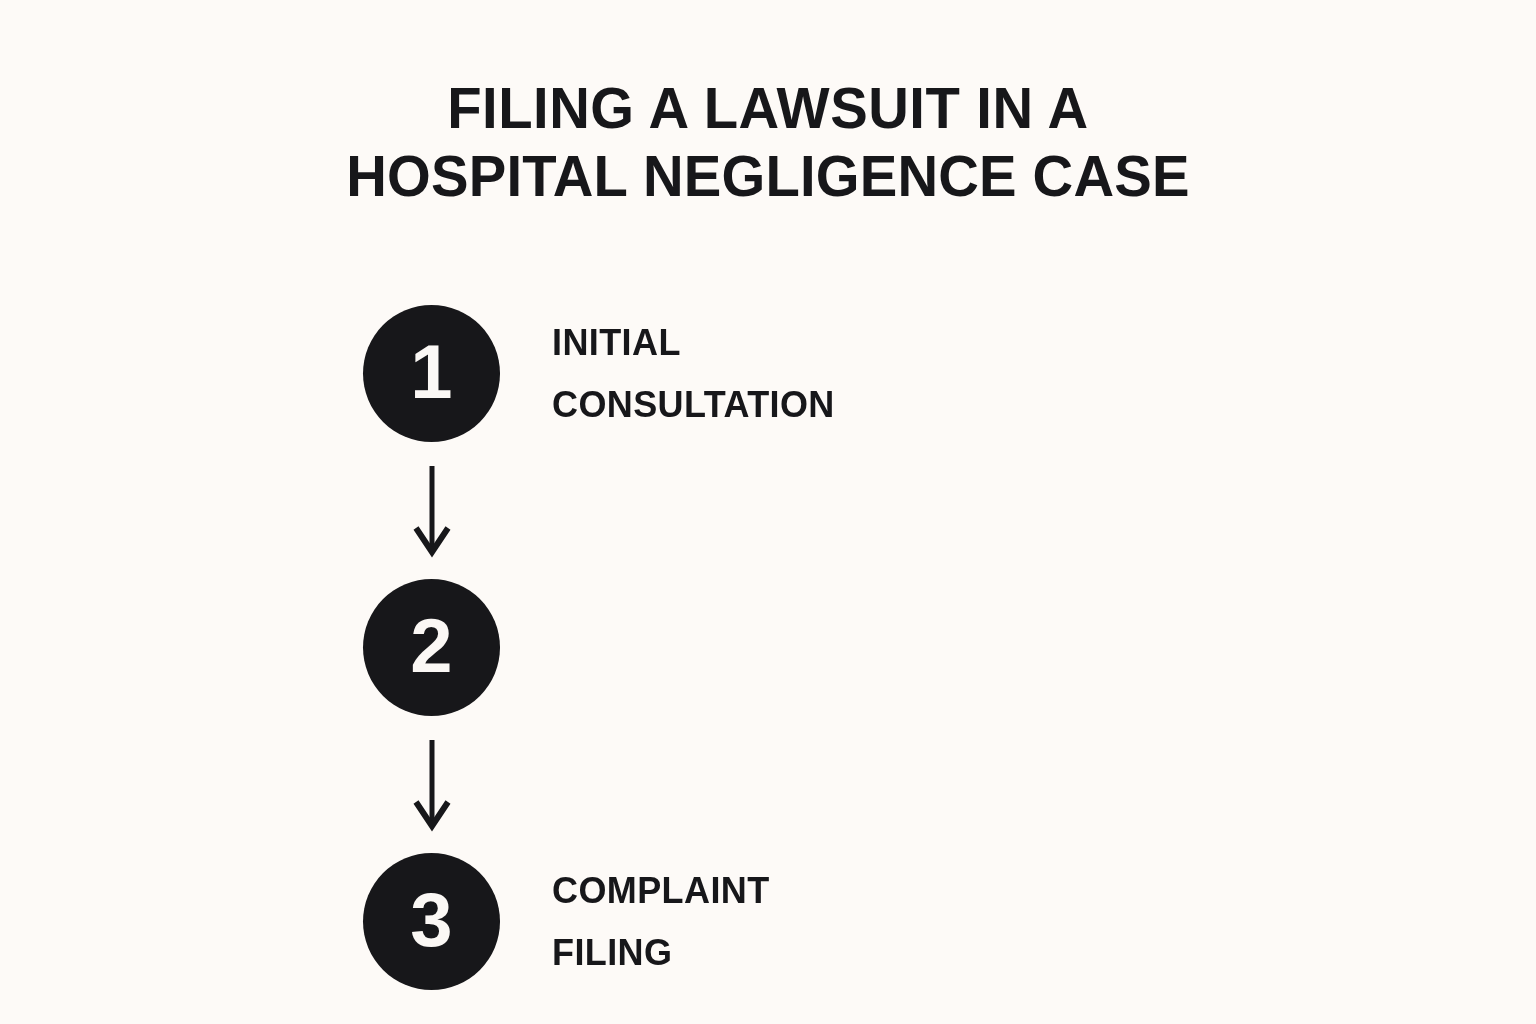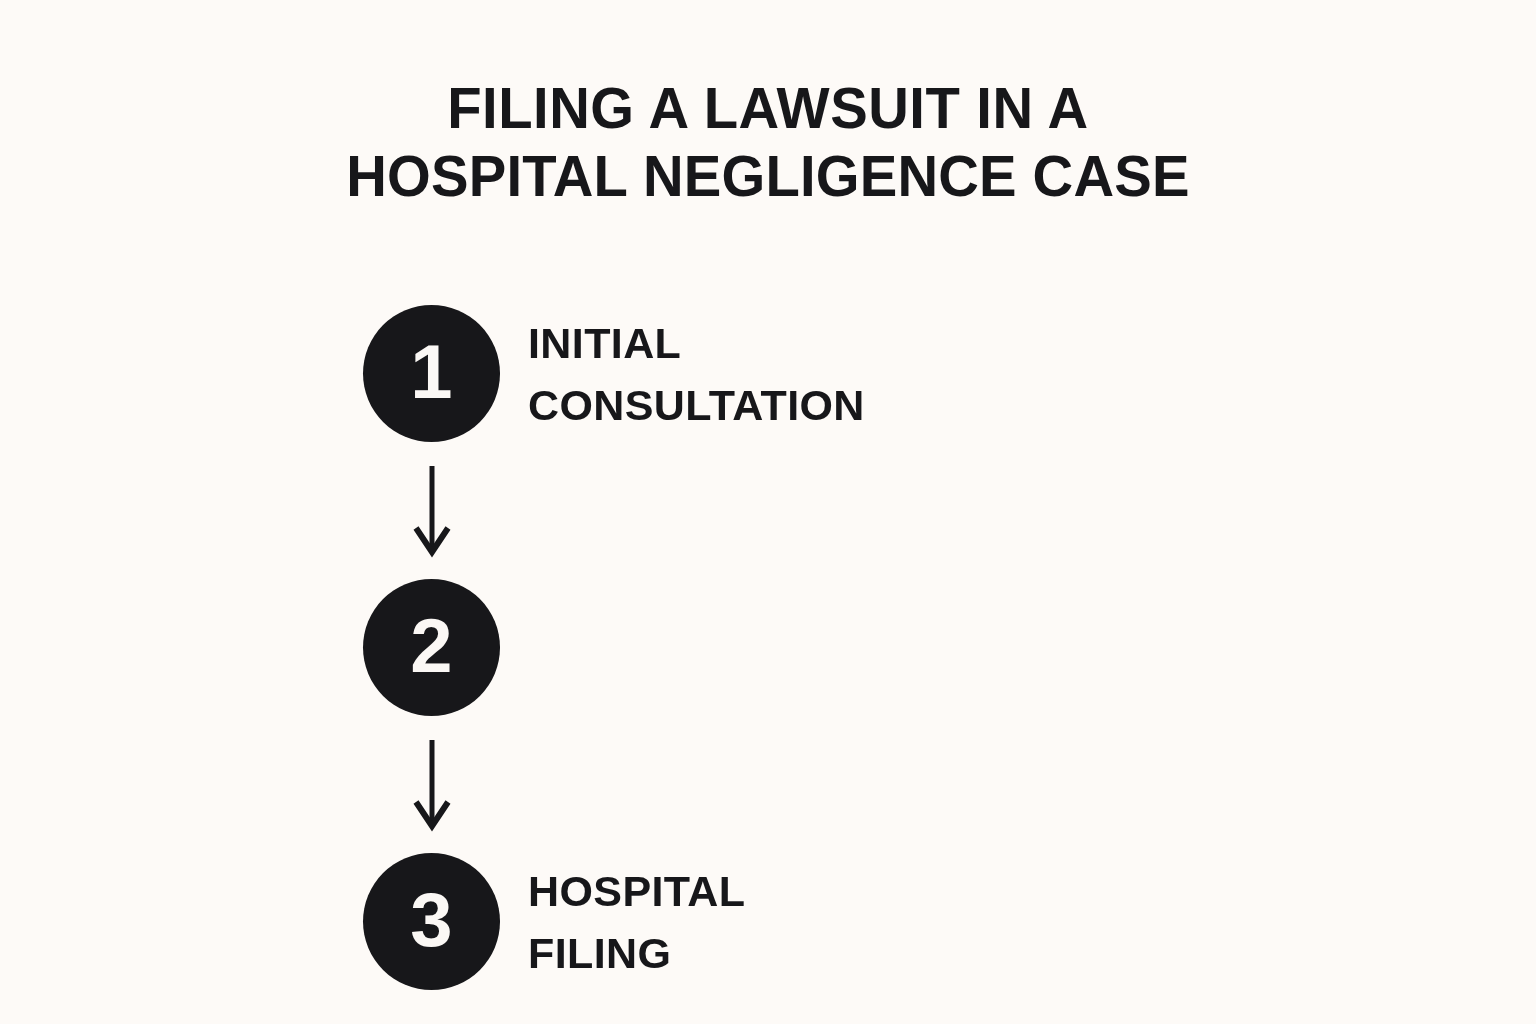--- a/index.html
+++ b/index.html
@@ -77,24 +77,24 @@
     font-weight: 700;
     font-size: 76px;
     line-height: 1;
     color: #fbf8f5;
     display: block;
     position: relative;
     top: -2px;
   }
 
   .step-label {
-    margin-left: 28px;
+    margin-left: 52px;
     font-family: "Liberation Sans", sans-serif;
     font-weight: 700;
-    font-size: 43px;
+    font-size: 36px;
     line-height: 62px;
     letter-spacing: 0.4px;
     color: #17171a;
     white-space: pre-line;
   }
 
   
   .connector {
     position: relative;
     height: 137px;
@@ -145,18 +145,18 @@
       <svg class="arrow-svg" width="40" height="90" viewBox="0 0 40 90">
         <line x1="20" y1="0" x2="20" y2="84" stroke="#17171a" stroke-width="5"></line>
         <polyline points="4,62 20,86 36,62" fill="none" stroke="#17171a" stroke-width="6" stroke-linecap="butt" stroke-linejoin="miter"></polyline>
       </svg>
     </div>
 
     <div class="step-row">
       <div class="step-badge">
         <span class="step-number">3</span>
       </div>
-      <div class="step-label">HOSPITAL
+      <div class="step-label">COMPLAINT
 FILING</div>
     </div>
 
   </div>
 </div>
 
 </body></html>

